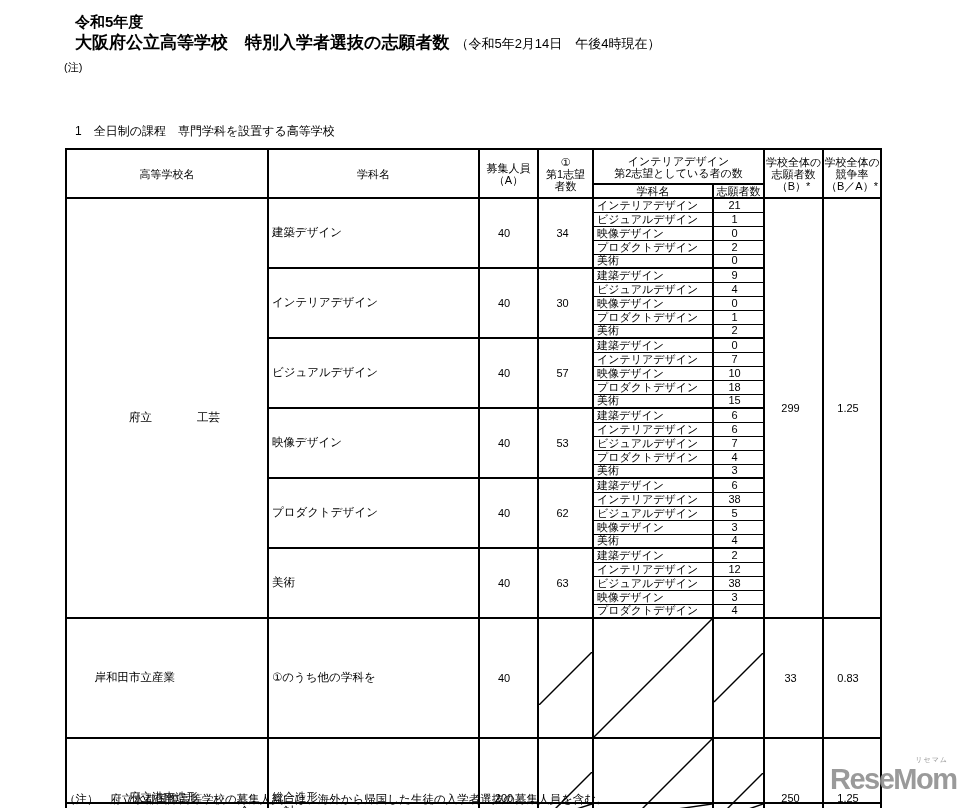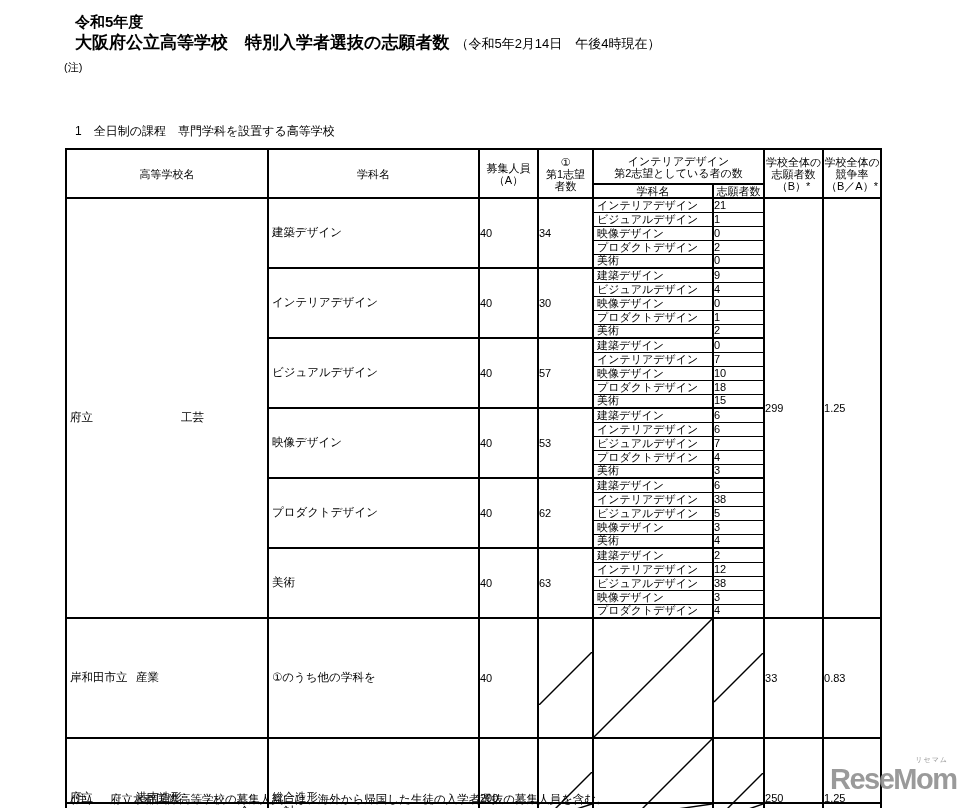--- a/index.html
+++ b/index.html
@@ -17,26 +17,26 @@
   table{border-collapse:collapse;table-layout:fixed;}
   table.main{position:absolute;left:65px;top:148px;width:815px;border:2px solid #000;}
   .main th{border:2px solid #000;font-weight:normal;font-size:11px;line-height:12px;
            white-space:pre-line;text-align:center;vertical-align:middle;padding:0;overflow:hidden;}
   .main td{border:1px solid #000;border-left-width:2px;border-right-width:2px;
            padding:0;vertical-align:middle;line-height:1;overflow:hidden;}
   tr.h1{height:35px;} tr.h2{height:14px;} tr.sub{height:14px;} tr.srow{height:14px;}
   tr.secTop td{border-top-width:2px;}
   tr.srow td{border-top-width:2px;border-bottom-width:2px;}
   .school{font-size:11.5px;}
-  .school .pref{display:inline-block;min-width:66px;padding-left:3px;}
+  .school .pref{display:inline-block;min-width:66px;padding-left:19px;text-align:right;}
   .sname{display:inline-block;}
   .sname.kogei{margin-left:45px;margin-top:20px;}
   .dept{font-size:11.5px;padding-left:3px !important;text-align:left;}
   .sd{font-size:11px;padding-left:3px !important;text-align:left;}
-  .num{text-align:left;font-size:11px;}
+  .num{text-align:center;font-size:11px;}
   .sc{padding-right:8px !important;}
   .cap{padding-right:9px !important;}
   .fc{padding-right:6px !important;}
   .bcol{padding-right:6px !important;margin-top:12px;}
   .rcol{padding-right:8px !important;}
   td.diag{padding:0 !important;}
   .dsvg{display:block;width:100%;height:100%;}
 
   table.total{position:absolute;left:65px;top:802px;width:815px;border:2px solid #000;}
   .total td{border:2px solid #000;padding:0;vertical-align:middle;line-height:1;overflow:hidden;height:17px;}

